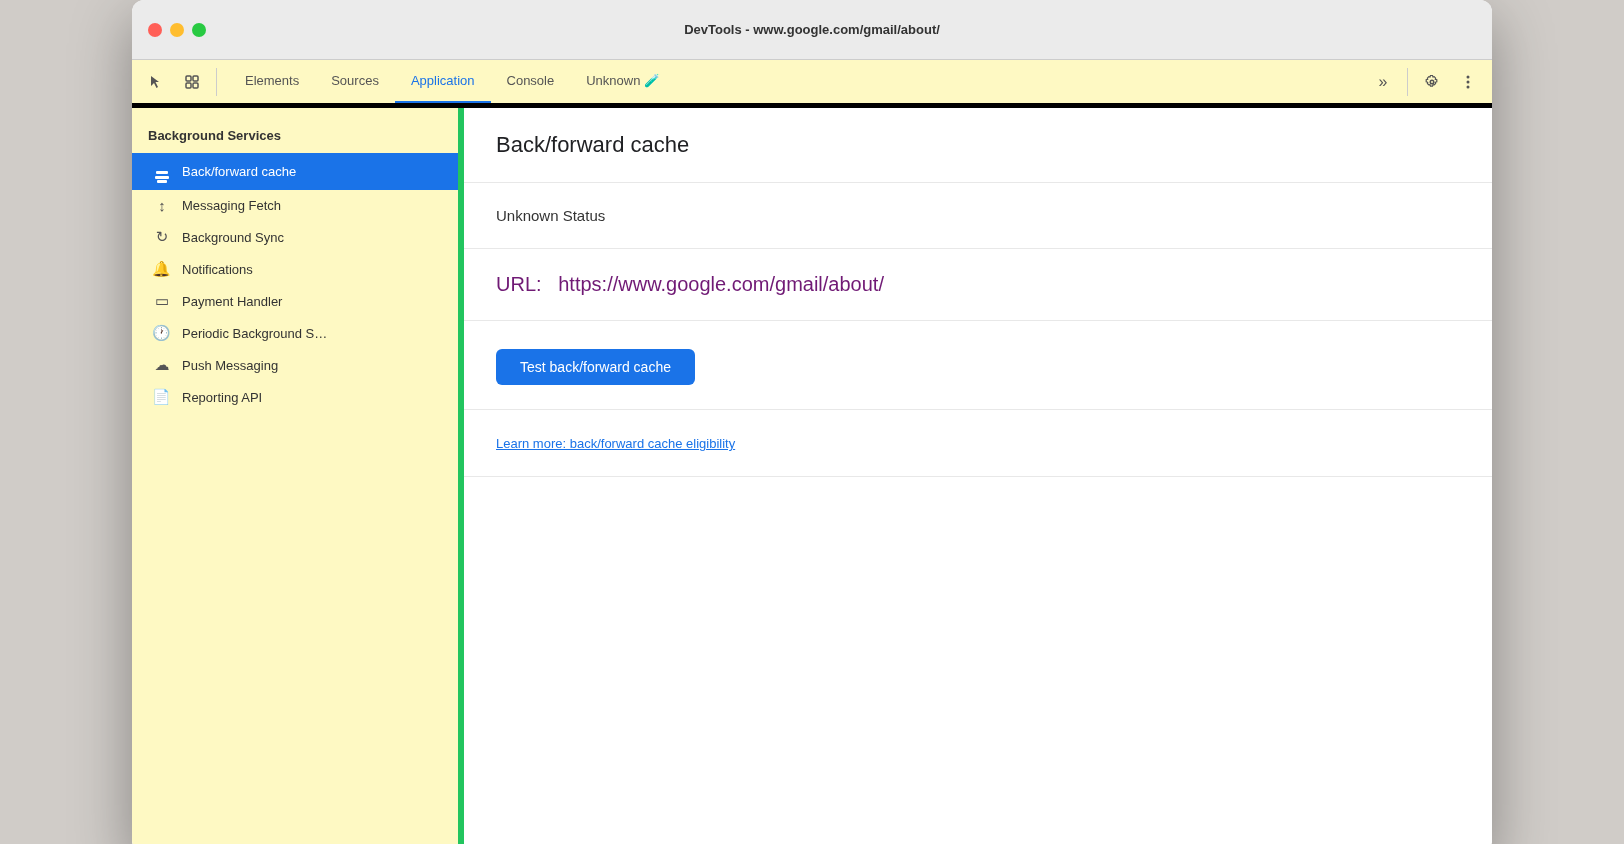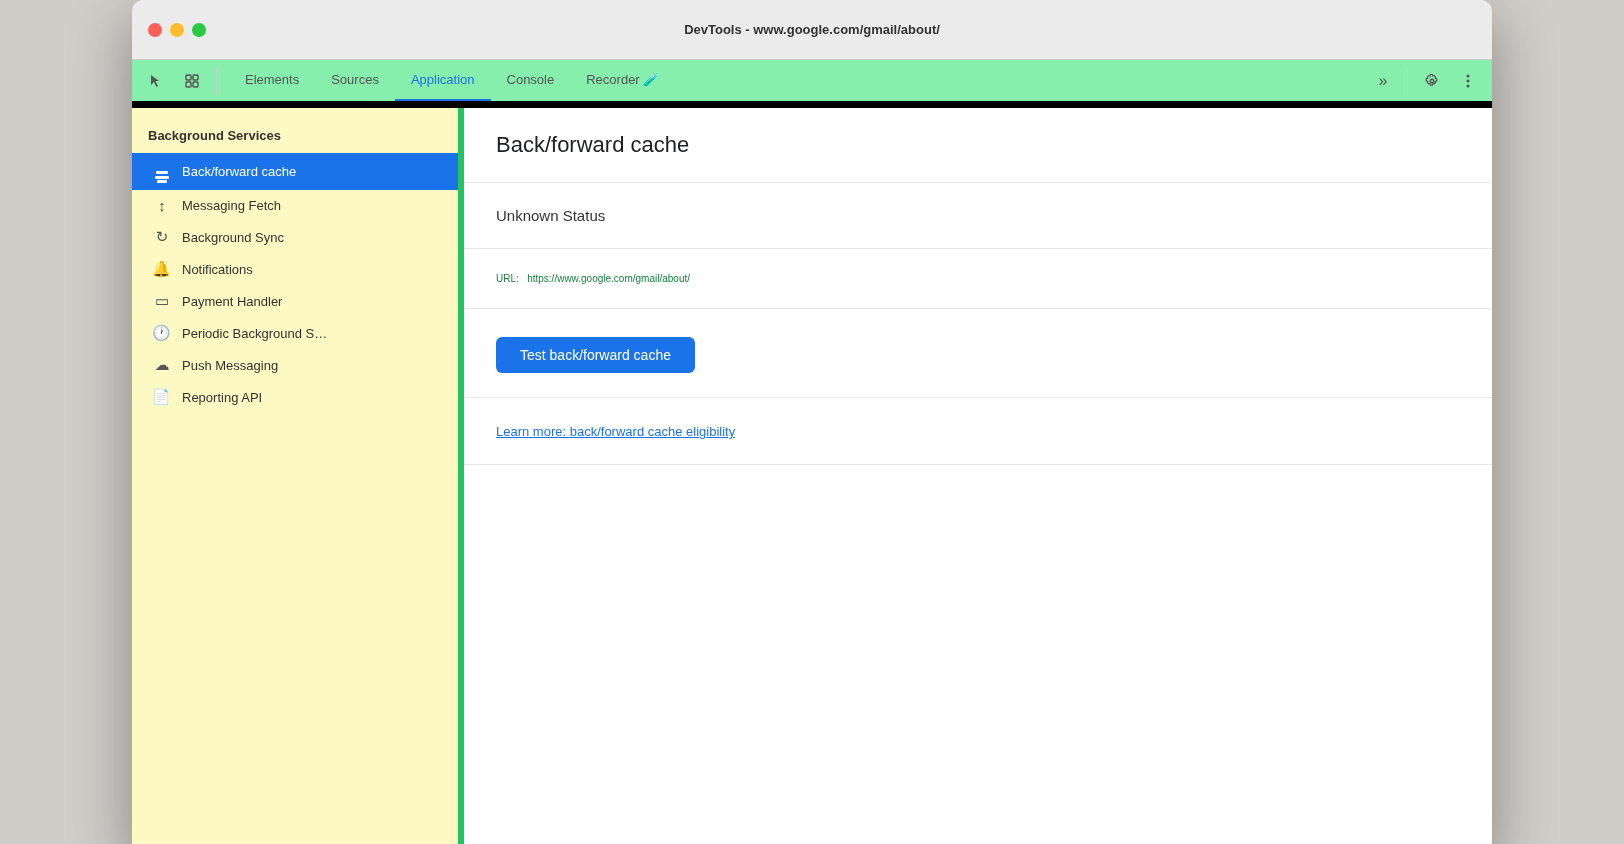--- a/index.html
+++ b/index.html
@@ -53,26 +53,26 @@
       position: absolute;
       left: 50%;
       transform: translateX(-50%);
       font-size: 13px;
       font-weight: 600;
       color: #333;
     }
 
     
     .toolbar {
-      background: #86efac;
+      background: #fef9c3;
       height: 48px;
       display: flex;
       align-items: center;
       padding: 0 8px;
-      border-bottom: 7px solid #000000;
+      border-bottom: 5px solid #000000;
       gap: 4px;
     }
 
     .toolbar-icon-btn {
       width: 32px;
       height: 32px;
       border: none;
       background: transparent;
       cursor: pointer;
       border-radius: 4px;
@@ -199,22 +199,22 @@
       color: #202124;
       margin-bottom: 0;
     }
 
     .content-status {
       font-size: 15px;
       color: #333;
     }
 
     .content-url-row {
-      font-size: 10px;
-      color: #15803d;
+      font-size: 20px;
+      color: #701a75;
     }
 
     .content-url-label {
       font-weight: 500;
     }
 
     .test-button {
       background: #1a73e8;
       color: #fff;
       border: none;
@@ -280,21 +280,21 @@
         <rect x="9" y="9" width="5" height="5" rx="1" fill="none" stroke="#555" stroke-width="1.5"></rect>
       </svg>
     </button>
     <div class="toolbar-divider"></div>
 
     <div class="toolbar-tabs">
       <div class="toolbar-tab">Elements</div>
       <div class="toolbar-tab">Sources</div>
       <div class="toolbar-tab active">Application</div>
       <div class="toolbar-tab">Console</div>
-      <div class="toolbar-tab">Recorder 🧪</div>
+      <div class="toolbar-tab">Unknown 🧪</div>
     </div>
 
     <div class="toolbar-right">
       <button class="toolbar-icon-btn">
         <span>»</span>
       </button>
       <div class="toolbar-right-divider"></div>
       <button class="toolbar-icon-btn">
         <svg width="16" height="16" viewBox="0 0 16 16">
           <path d="M8 5.5a2.5 2.5 0 1 0 0 5 2.5 2.5 0 0 0 0-5zm0 1.5a1 1 0 1 1 0 2 1 1 0 0 1 0-2z" fill="#555"></path>

